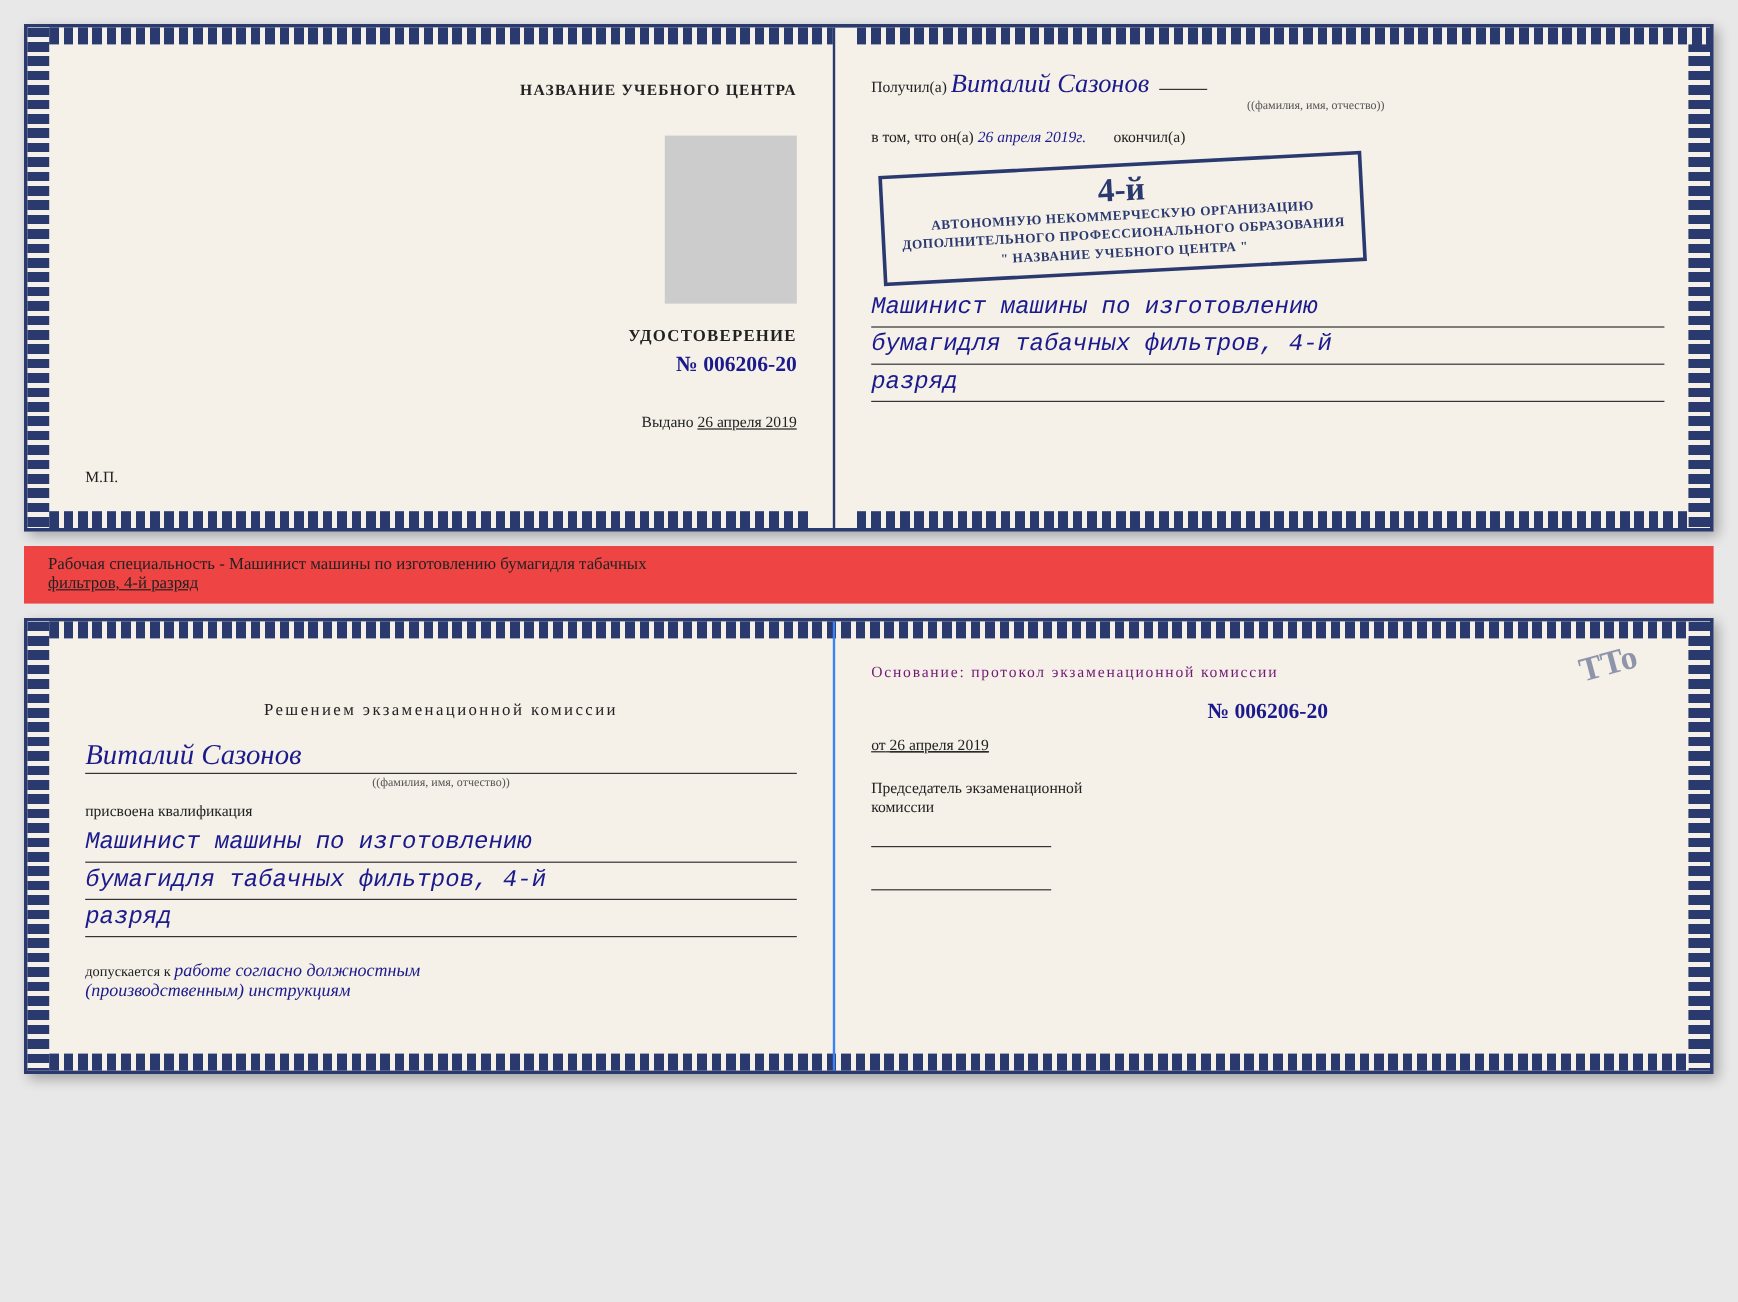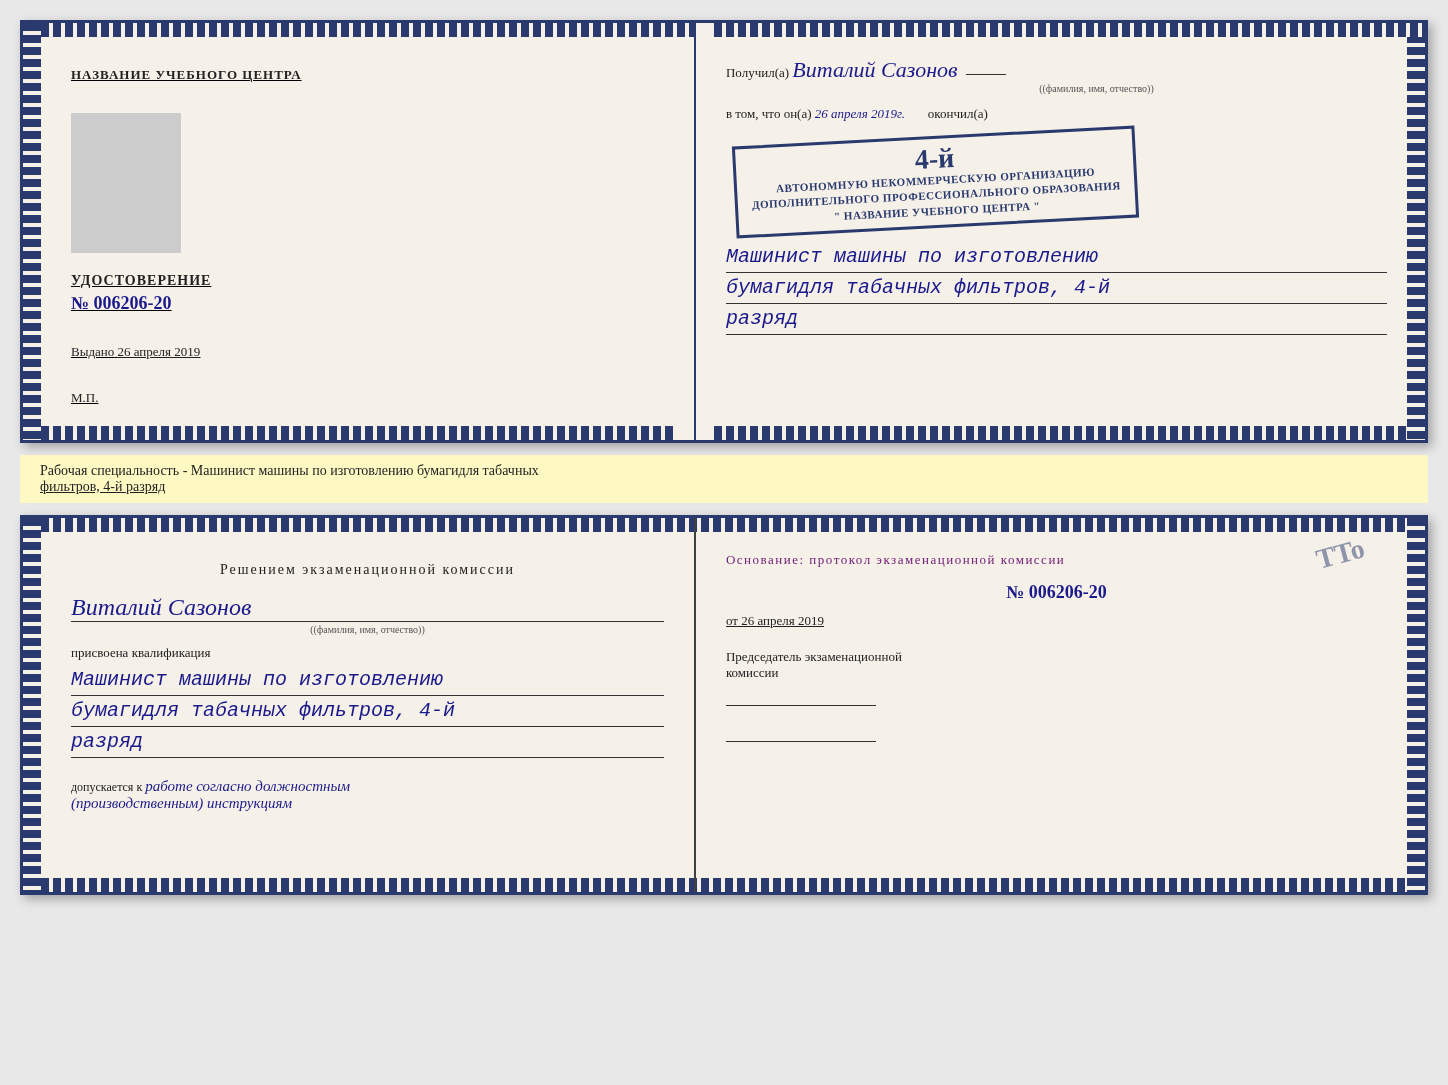--- a/index.html
+++ b/index.html
@@ -81,25 +81,24 @@
         90deg,
         #2a3a6e 0px, #2a3a6e 8px,
         #f5f0e8 8px, #f5f0e8 12px
       );
     }
 
     .left-inner {
       margin-left: 18px;
       display: flex;
       flex-direction: column;
-      align-items: flex-start;
+      align-items: flex-end;
       width: calc(100% - 18px);
       padding-top: 14px;
       padding-bottom: 14px;
-      text-decoration: underline;
     }
 
     .center-title {
       text-align: center;
       font-size: 13px;
       font-weight: bold;
       letter-spacing: 1px;
       color: #222;
       margin-bottom: 30px;
       text-transform: uppercase;
@@ -229,21 +228,21 @@
       color: #1a1a8c;
       font-family: Liberation Mono, monospace;
       font-style: italic;
       line-height: 1.5;
       border-bottom: 1px solid #333;
       display: block;
     }
 
     
     .middle-strip {
-      background: #fef9c3;
+      background: #ef4444;
       padding: 8px 20px;
       font-size: 14px;
       color: #222;
     }
 
     .underline-text {
       text-decoration: underline;
     }
 
     
@@ -251,25 +250,26 @@
       display: flex;
       background: #f5f0e8;
       border: 3px solid #2a3a6e;
       box-shadow: 4px 4px 10px rgba(0,0,0,0.3);
       position: relative;
       min-height: 380px;
     }
 
     .bottom-left {
       width: 48%;
-      border-right: 2px solid #404040;
+      border-right: 2px solid #3b82f6;
       padding: 30px 30px 20px 30px;
       display: flex;
       flex-direction: column;
       position: relative;
+      justify-content: center;
     }
 
     .bottom-right {
       width: 52%;
       padding: 20px 20px 20px 30px;
       position: relative;
       display: flex;
       flex-direction: column;
     }
 

